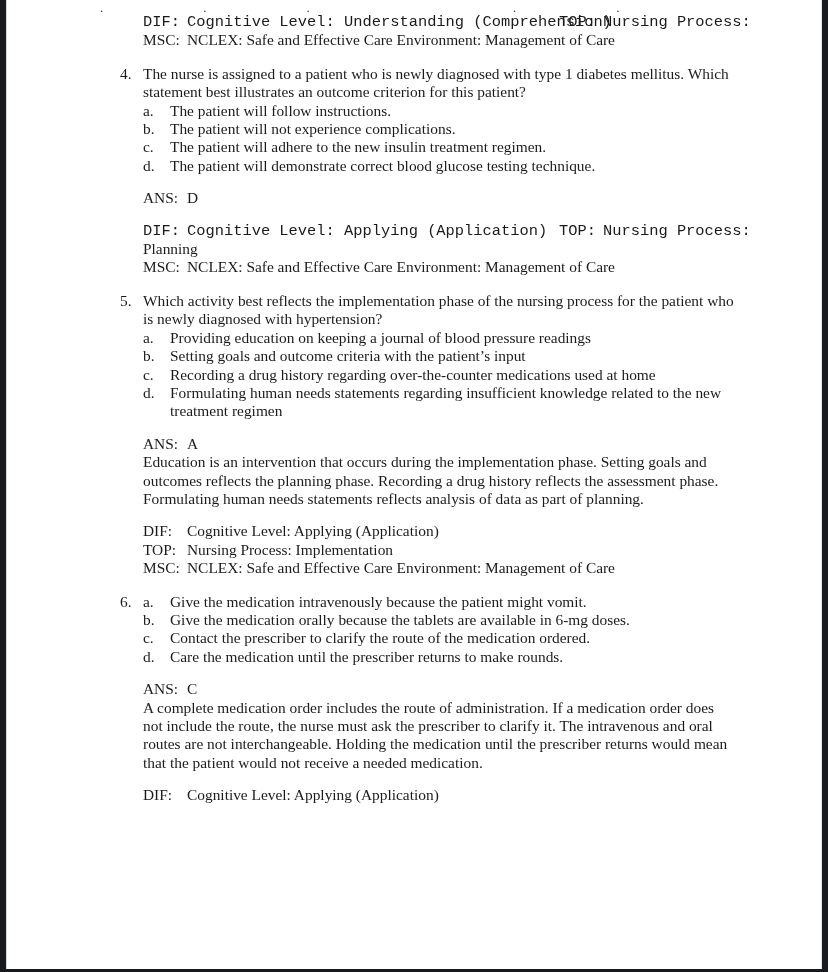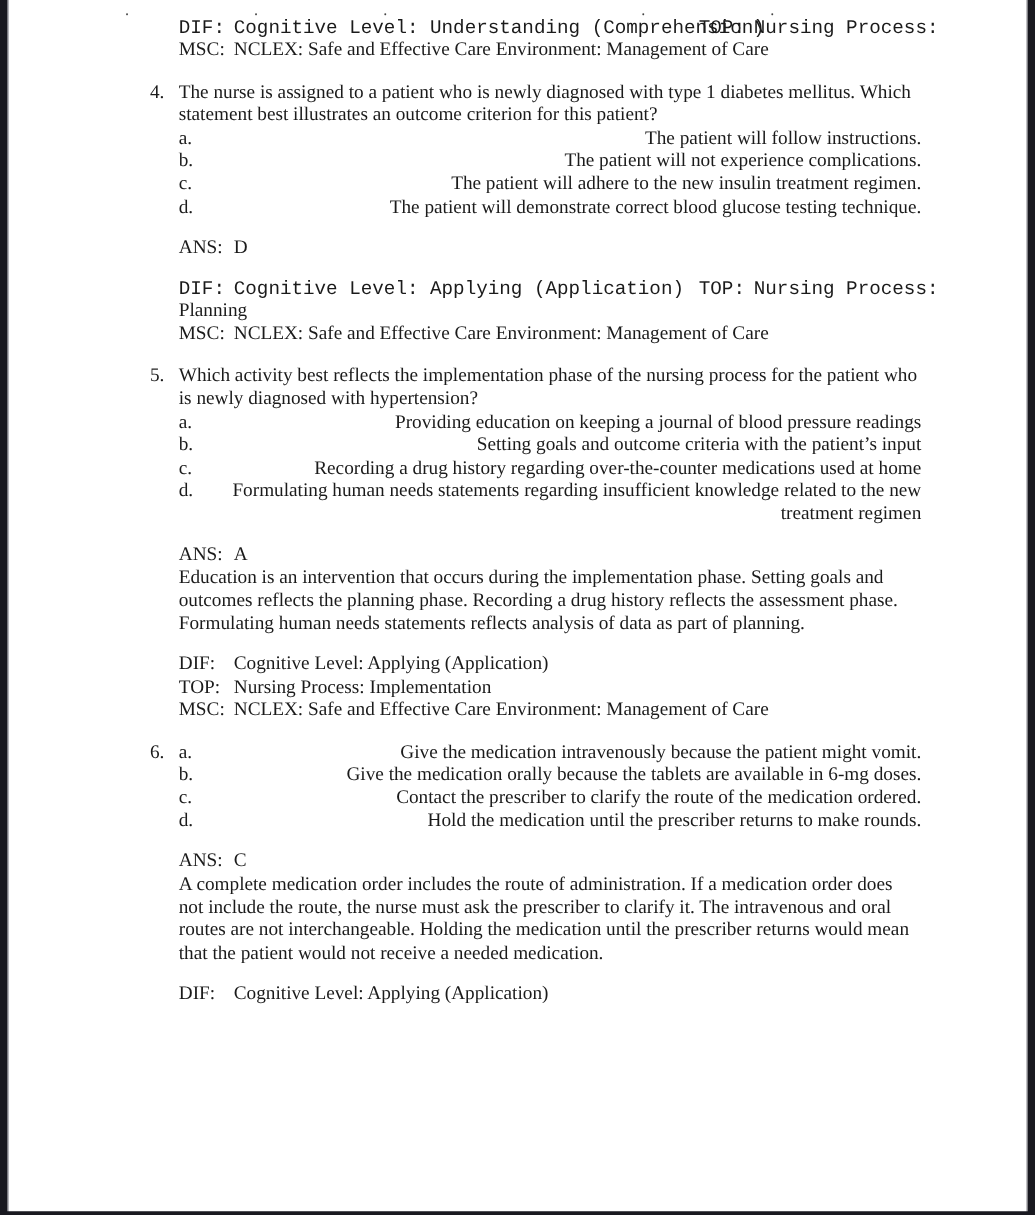--- a/index.html
+++ b/index.html
@@ -36,21 +36,21 @@
     letter-spacing: 100px;
   }
   .remnant-inner { margin-top: -9px; }
   .block { margin: 14px 0 0 23px; max-width: 592px; }
   .block.first { margin-top: 0; }
   .question { display: flex; margin-top: 15px; }
   .qnum { width: 23px; flex: none; }
   .qbody { width: 594px; }
   .opt { display: flex; }
   .olet { width: 27px; flex: none; }
-  .otext { flex: 1; text-align: right; }
+  .otext { flex: 1; }
   .lbl { display: inline-block; width: 44px; }
   .meta-line { position: relative; font-family: Liberation Mono, monospace; }
   .top-abs { position: absolute; left: 392px; top: 0; white-space: nowrap; margin-left: 24px; }
 </style>
 </head>
 <body>
 
 <div class="edge-strip edge-left"></div>
 <div class="edge-strip edge-right"></div>
 <div class="edge-bottom"></div>
@@ -163,21 +163,21 @@
       <div class="opt">
         <span class="olet">b.</span>
         <span class="otext">Give the medication orally because the tablets are available in 6-mg doses.</span>
       </div>
       <div class="opt">
         <span class="olet">c.</span>
         <span class="otext">Contact the prescriber to clarify the route of the medication ordered.</span>
       </div>
       <div class="opt">
         <span class="olet">d.</span>
-        <span class="otext">Hold the medication until the prescriber returns to make rounds.</span>
+        <span class="otext">Care the medication until the prescriber returns to make rounds.</span>
       </div>
     </div>
   </div>
   <div class="block">
     <div>
       <span class="lbl">ANS:</span><span>C</span>
     </div>
     <div>A complete medication order includes the route of administration. If a medication order does not include the route, the nurse must ask the prescriber to clarify it. The intravenous and oral routes are not interchangeable. Holding the medication until the prescriber returns would mean that the patient would not receive a needed medication.</div>
   </div>
   <div class="block">

